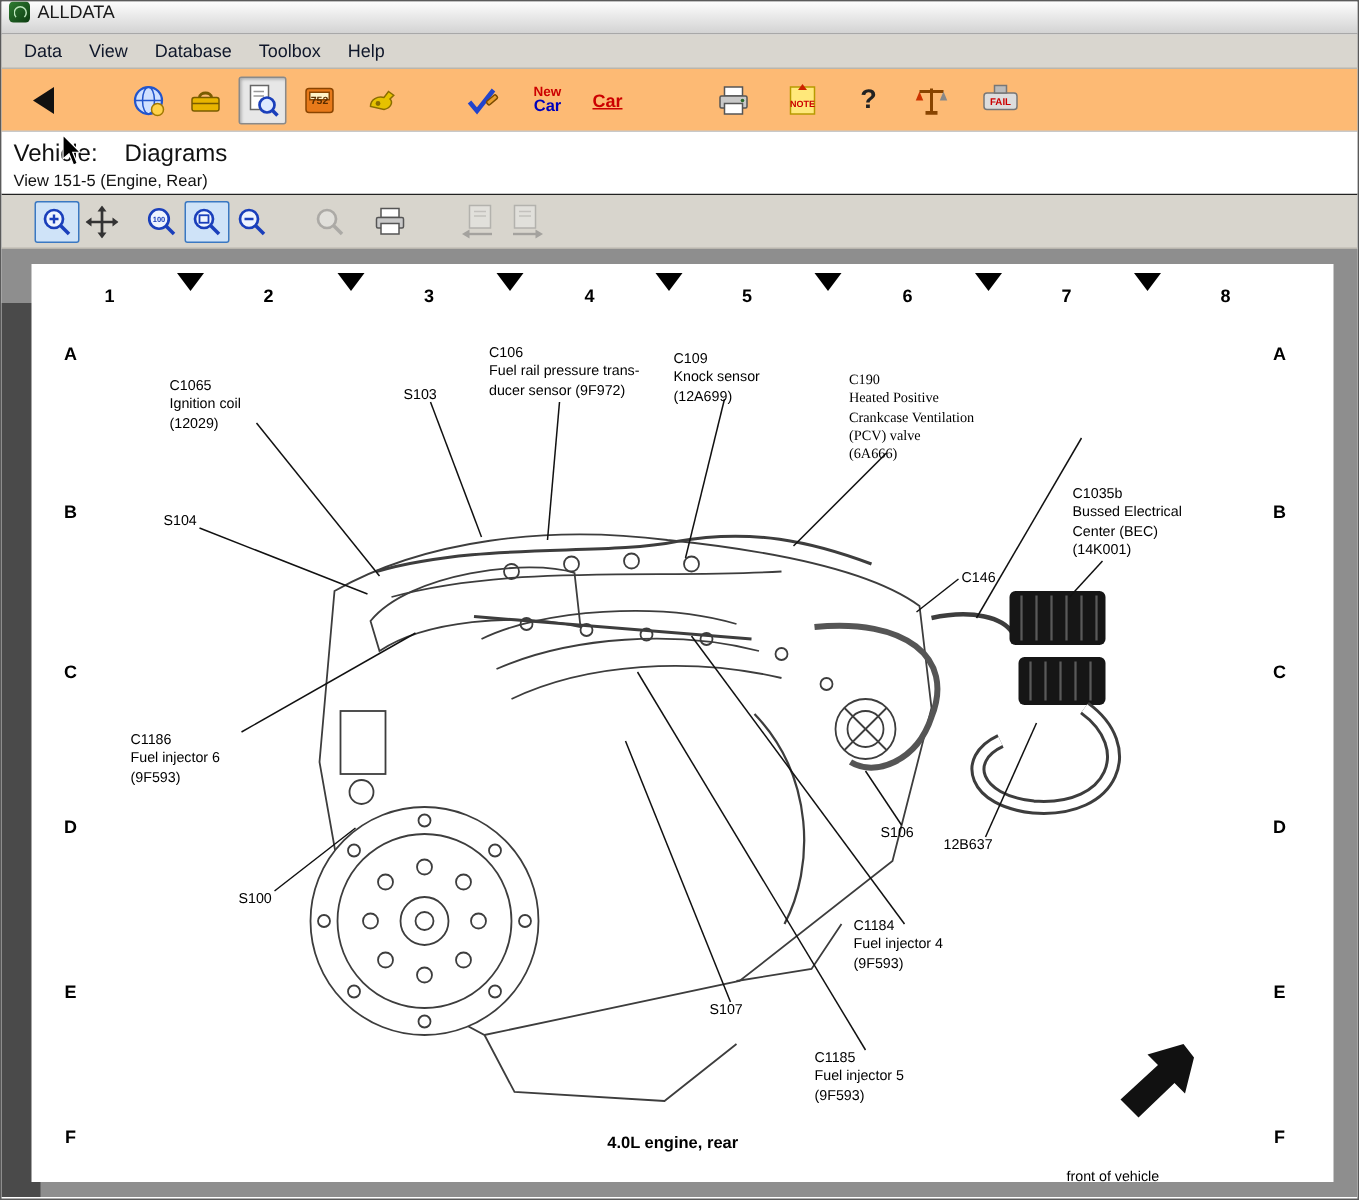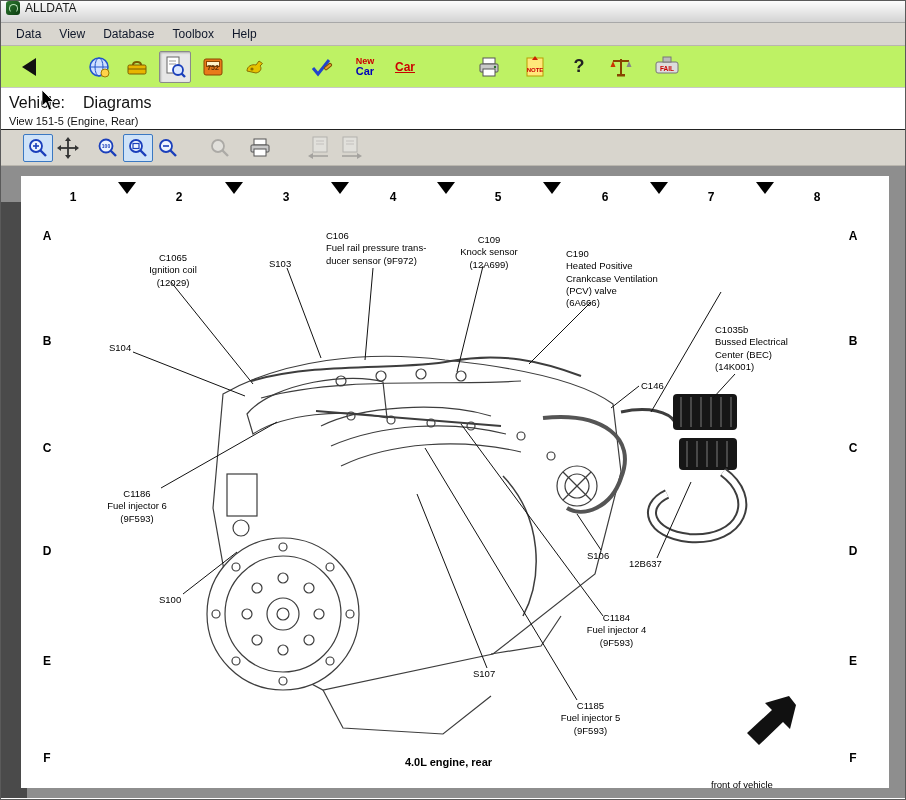--- a/index.html
+++ b/index.html
@@ -10,21 +10,21 @@
   .titlebar { height:22px; background:linear-gradient(#fdfdfd,#d3d3d3); border-bottom:1px solid #a8a8a8; display:flex; align-items:flex-start; padding-left:5px; }
   .app-icon { width:14px; height:14px; border-radius:3px; background:linear-gradient(135deg,#2f7d32,#0c3b10); margin-right:5px; position:relative; }
   .app-icon:after { content:""; position:absolute; left:3px; top:3px; width:7px; height:7px; border:1.5px solid #bde6bd; border-radius:50%; border-bottom-color:transparent; }
   .title-text { font-size:12px; color:#1a1a1a; }
 
   
   .menubar { height:23px; background:#d9d6cf; border-bottom:1px solid #b9b6ae; display:flex; align-items:center; padding-left:6px; }
   .menu-item { font-size:12px; color:#0f172a; padding:3px 9px; cursor:default; }
 
   
-  .toolbar { height:42px; background:#bef264; border-bottom:1px solid #c9c9c9; display:flex; align-items:center; }
+  .toolbar { height:42px; background:#fdba74; border-bottom:1px solid #c9c9c9; display:flex; align-items:center; }
   .tbtn { width:32px; height:32px; display:flex; flex-direction:column; align-items:center; justify-content:center; border:1px solid transparent; }
   .tbtn.pressed { border:1px solid #8a8a8a; background:#e7e7e7; box-shadow:inset 1px 1px 2px rgba(0,0,0,.25); border-radius:2px; }
   .back-arrow { width:0; height:0; border-top:9px solid transparent; border-bottom:9px solid transparent; border-right:14px solid #111; }
   .mini-stack { display:flex; flex-direction:column; line-height:1; align-items:center; }
   .txt-red { color:#cc0000; font-weight:bold; }
   .txt-blue { color:#0000bb; font-weight:bold; }
 
   
   .pageheader { background:#fff; padding:6px 8px 2px 8px; position:relative; }
   .vh-line { font-size:16px; color:#111; }
@@ -44,21 +44,21 @@
   
   .content { position:relative; height:632px; background:#8e8e8e; }
   .dark-strip { position:absolute; left:0; top:36px; width:26px; bottom:0; background:#4a4a4a; }
   .page { position:absolute; left:20px; top:10px; width:868px; height:612px; background:#fff; }
 
   .grid-num { position:absolute; width:20px; text-align:center; font-size:12px; font-weight:bold; color:#000; }
   .grid-letter { position:absolute; width:20px; text-align:center; font-size:12px; font-weight:bold; color:#000; }
   .tri-down { position:absolute; top:6px; width:0; height:0; border-left:9px solid transparent; border-right:9px solid transparent; border-top:12px solid #000; }
 
   .dlabel { position:absolute; font-size:9.5px; line-height:1.3; color:#000; white-space:pre-line; }
-  .dlabel.center { text-align:center; }
+  .dlabel.center { text-align:left; }
   .caption { position:absolute; left:320px; top:580px; width:215px; text-align:center; font-size:11px; font-weight:bold; }
   .front-label { position:absolute; left:690px; top:603px; width:125px; text-align:left; font-size:9.5px; }
   .artsvg { position:absolute; left:0; top:0; }
 </style>
 </head>
 <body>
 
 <div class="window">
 
   <div class="titlebar">
@@ -419,21 +419,21 @@
       <div class="dlabel center" style="left:92px; top:76px; width:120px;">C1065
 Ignition coil
 (12029)</div>
       <div class="dlabel" style="left:248px; top:82px; width:40px;">S103</div>
       <div class="dlabel" style="left:305px; top:54px; width:125px;">C106
 Fuel rail pressure trans-
 ducer sensor (9F972)</div>
       <div class="dlabel center" style="left:428px; top:58px; width:80px;">C109
 Knock sensor
 (12A699)</div>
-      <div class="dlabel" style="left:545px; top:72px; width:125px;">C190
+      <div class="dlabel" style="left:545px; top:72px; width:125px;font-family:Liberation Serif, serif;">C190
 Heated Positive
 Crankcase Ventilation
 (PCV) valve
 (6A666)</div>
       <div class="dlabel" style="left:694px; top:148px; width:110px;">C1035b
 Bussed Electrical
 Center (BEC)
 (14K001)</div>
       <div class="dlabel" style="left:620px; top:204px; width:40px;">C146</div>
       <div class="dlabel" style="left:88px;  top:166px; width:40px;">S104</div>

